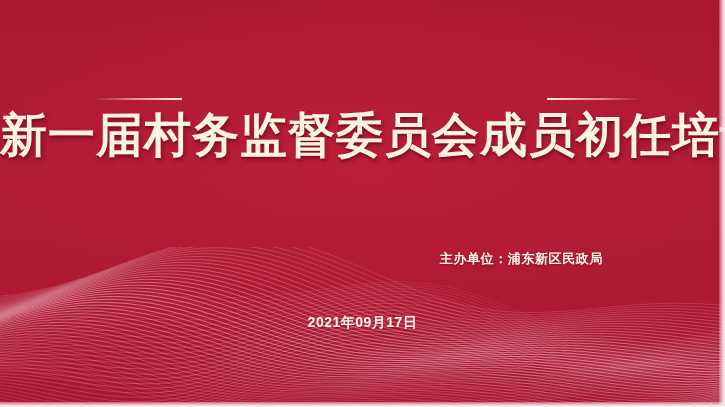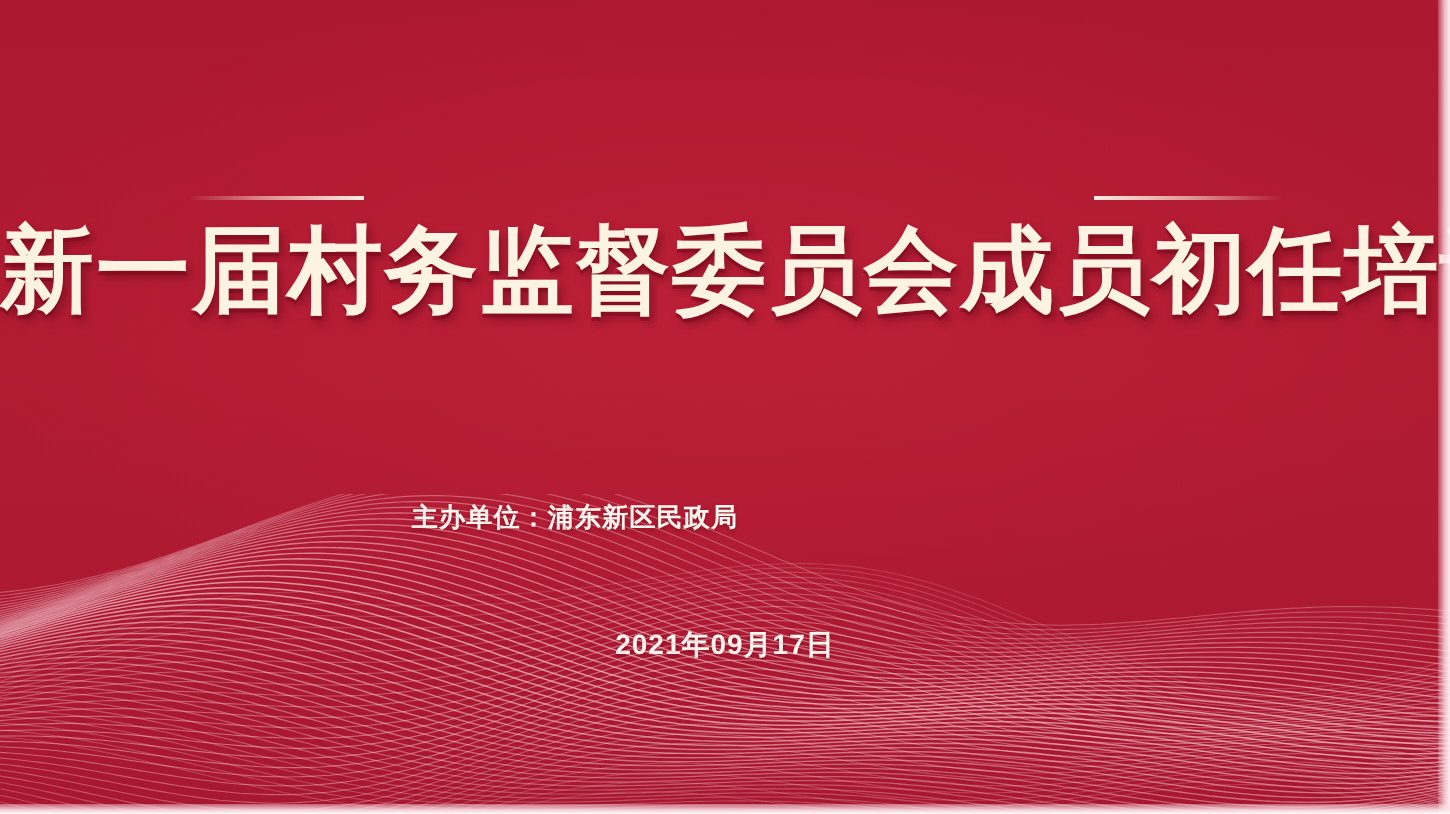--- a/index.html
+++ b/index.html
@@ -93,21 +93,22 @@
       2px 3px 4px rgba(96,8,22,0.50);
     white-space: nowrap;
   }
 
   
   .credits {
     position: absolute;
     top: 248px;
     left: 0;
     width: 575px;
-    text-align: center;
+    text-align: right;
+    padding-left: 28px;
   }
   .credit-line {
     font-size: 13px;
     line-height: 22px;
     font-weight: 700;
     color: #fdf6ee;
     letter-spacing: 0.6px;
     text-shadow: 0 1px 2px rgba(110,10,25,0.55);
   }
 

